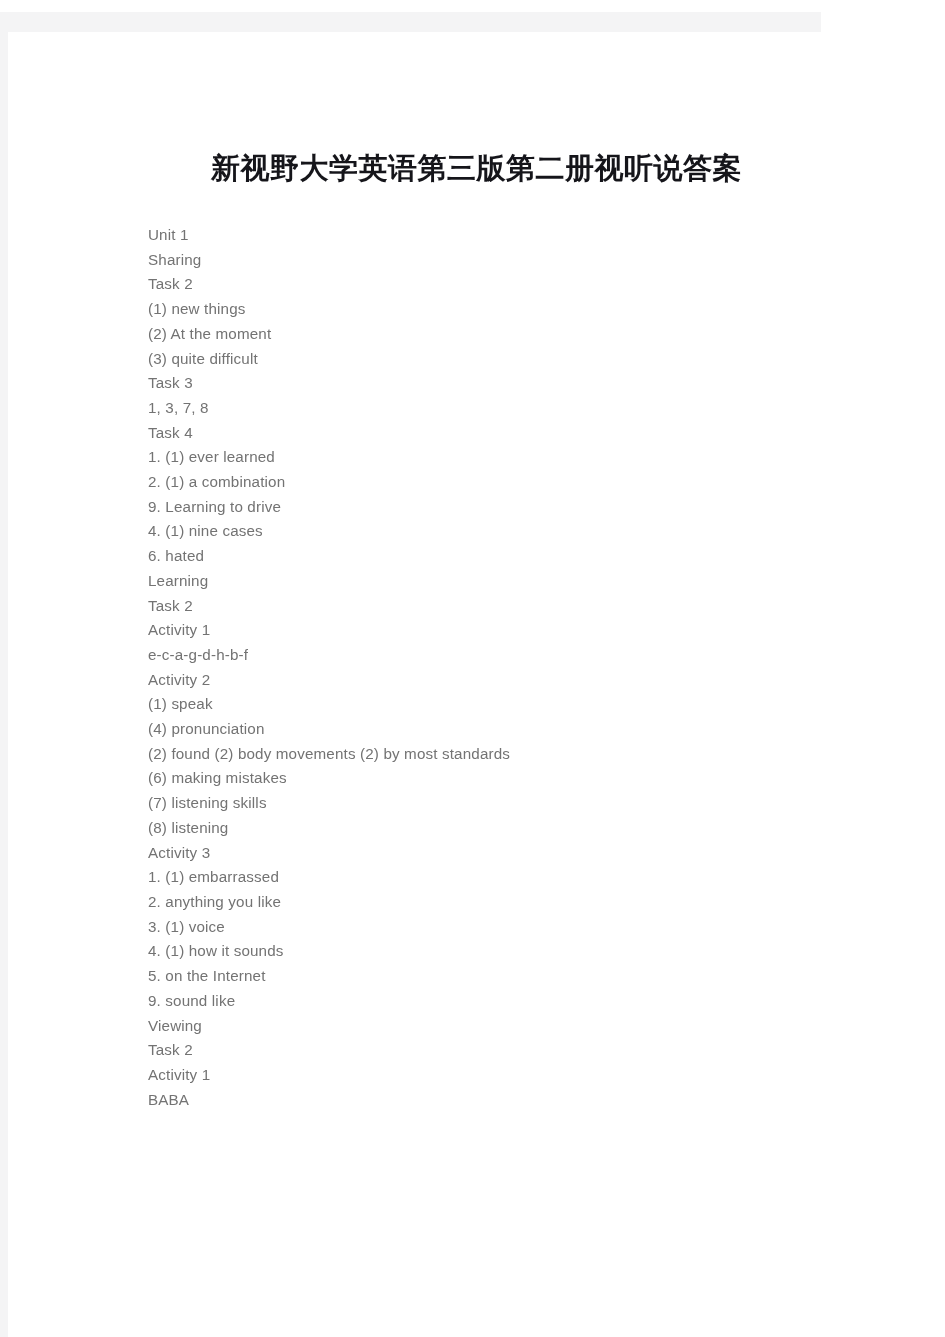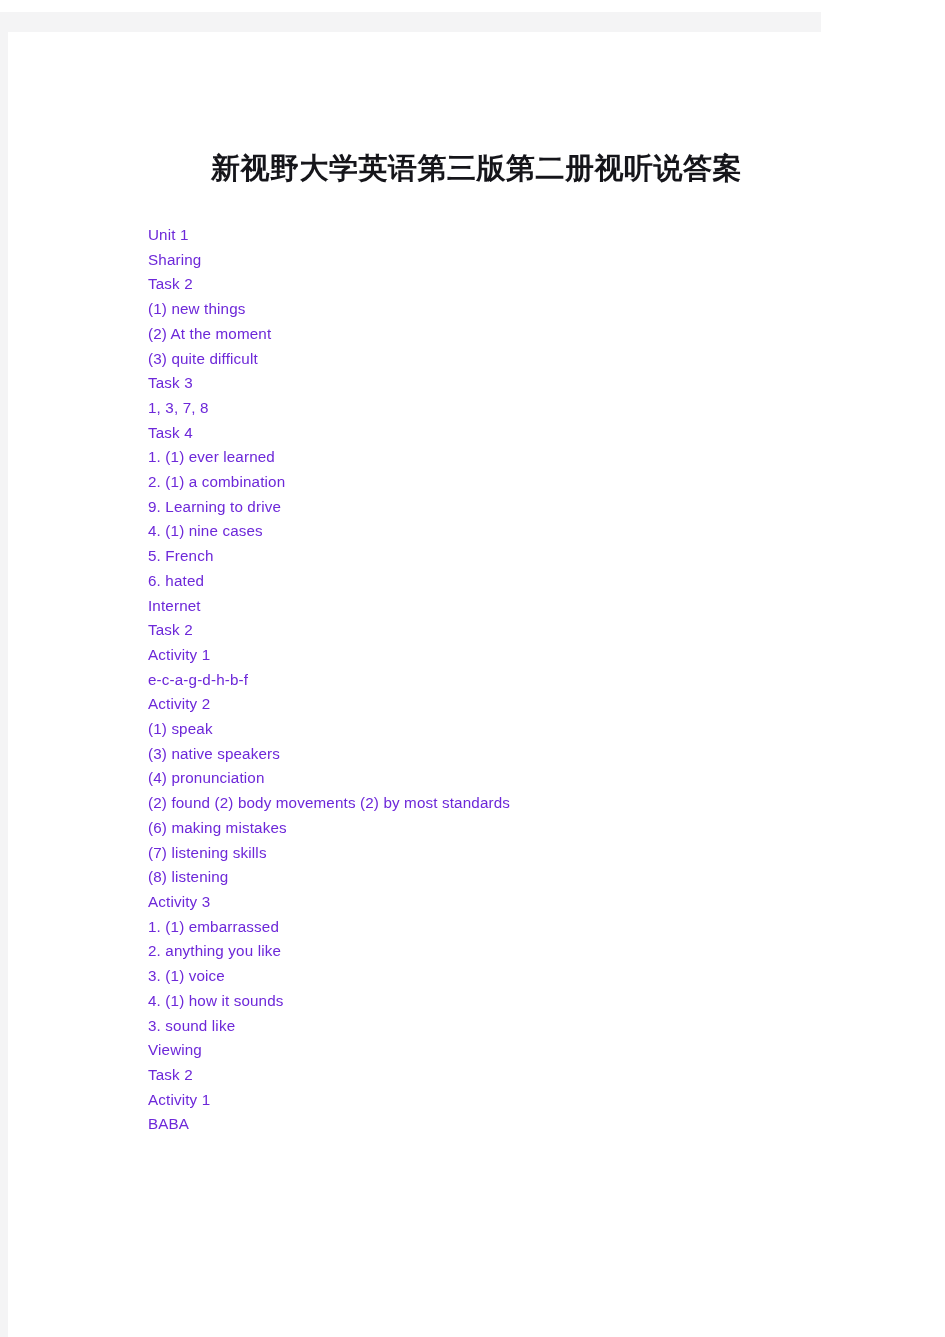--- a/index.html
+++ b/index.html
@@ -42,21 +42,21 @@
   }
   .answer-body {
     position: absolute;
     left: 140px;
     top: 191px;
     width: 760px;
   }
   .answer-line {
     font-size: 15.2px;
     line-height: 24.7px;
-    color: #6d28d9;
+    color: #737373;
     white-space: pre;
     letter-spacing: 0.15px;
     min-height: 24.7px;
   }
 </style>
 </head>
 <body>
 
 <div class="page-frame">
   <div class="paper">
@@ -70,40 +70,39 @@
         <div class="answer-line">(1) new things</div>
         <div class="answer-line">(2) At the moment</div>
         <div class="answer-line">(3) quite difficult</div>
         <div class="answer-line">Task 3</div>
         <div class="answer-line">1, 3, 7, 8</div>
         <div class="answer-line">Task 4</div>
         <div class="answer-line">1. (1) ever learned</div>
         <div class="answer-line">2. (1) a combination</div>
         <div class="answer-line">9. Learning to drive</div>
         <div class="answer-line">4. (1) nine cases</div>
-        <div class="answer-line">5. French</div>
         <div class="answer-line">6. hated</div>
-        <div class="answer-line">Internet</div>
+        <div class="answer-line">Learning</div>
         <div class="answer-line">Task 2</div>
         <div class="answer-line">Activity 1</div>
         <div class="answer-line">e-c-a-g-d-h-b-f</div>
         <div class="answer-line">Activity 2</div>
         <div class="answer-line">(1) speak</div>
-        <div class="answer-line">(3) native speakers</div>
         <div class="answer-line">(4) pronunciation</div>
         <div class="answer-line">(2) found (2) body movements (2) by most standards</div>
         <div class="answer-line">(6) making mistakes</div>
         <div class="answer-line">(7) listening skills</div>
         <div class="answer-line">(8) listening</div>
         <div class="answer-line">Activity 3</div>
         <div class="answer-line">1. (1) embarrassed</div>
         <div class="answer-line">2. anything you like</div>
         <div class="answer-line">3. (1) voice</div>
         <div class="answer-line">4. (1) how it sounds</div>
-        <div class="answer-line">3. sound like</div>
+        <div class="answer-line">5. on the Internet</div>
+        <div class="answer-line">9. sound like</div>
         <div class="answer-line">Viewing</div>
         <div class="answer-line">Task 2</div>
         <div class="answer-line">Activity 1</div>
         <div class="answer-line">BABA</div>
       </div>
 
   </div>
 </div>
 
 </body></html>

